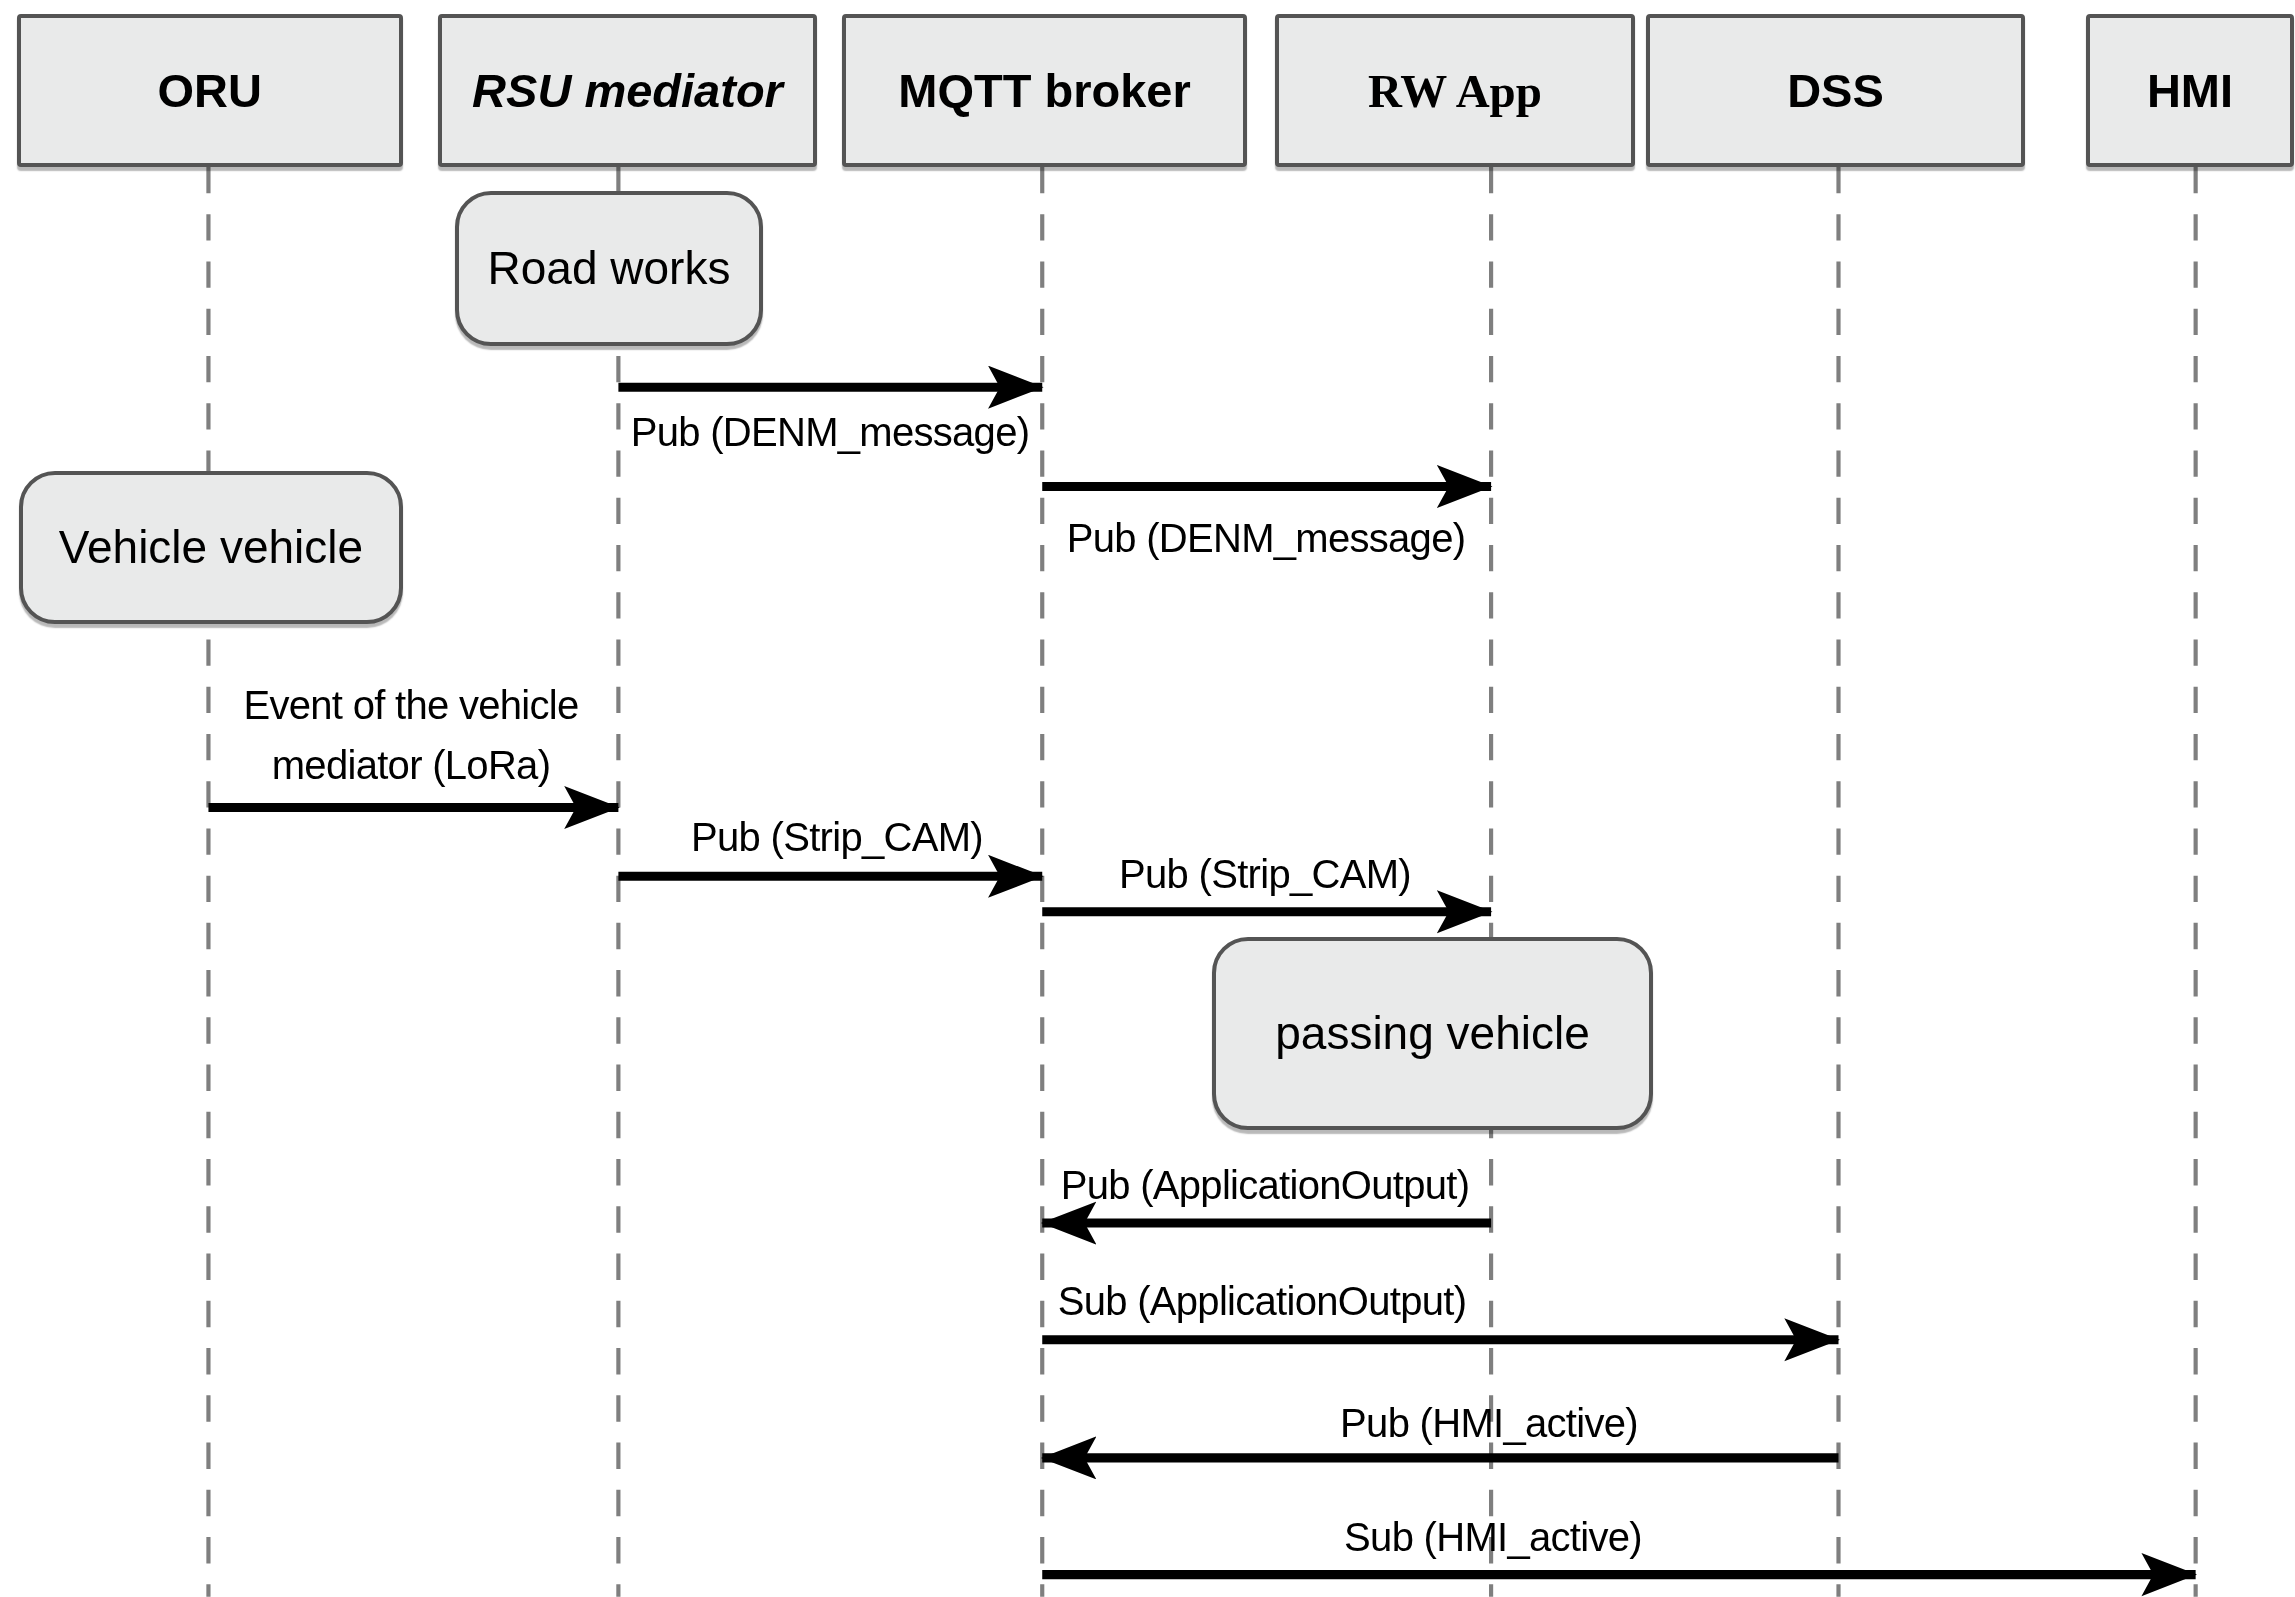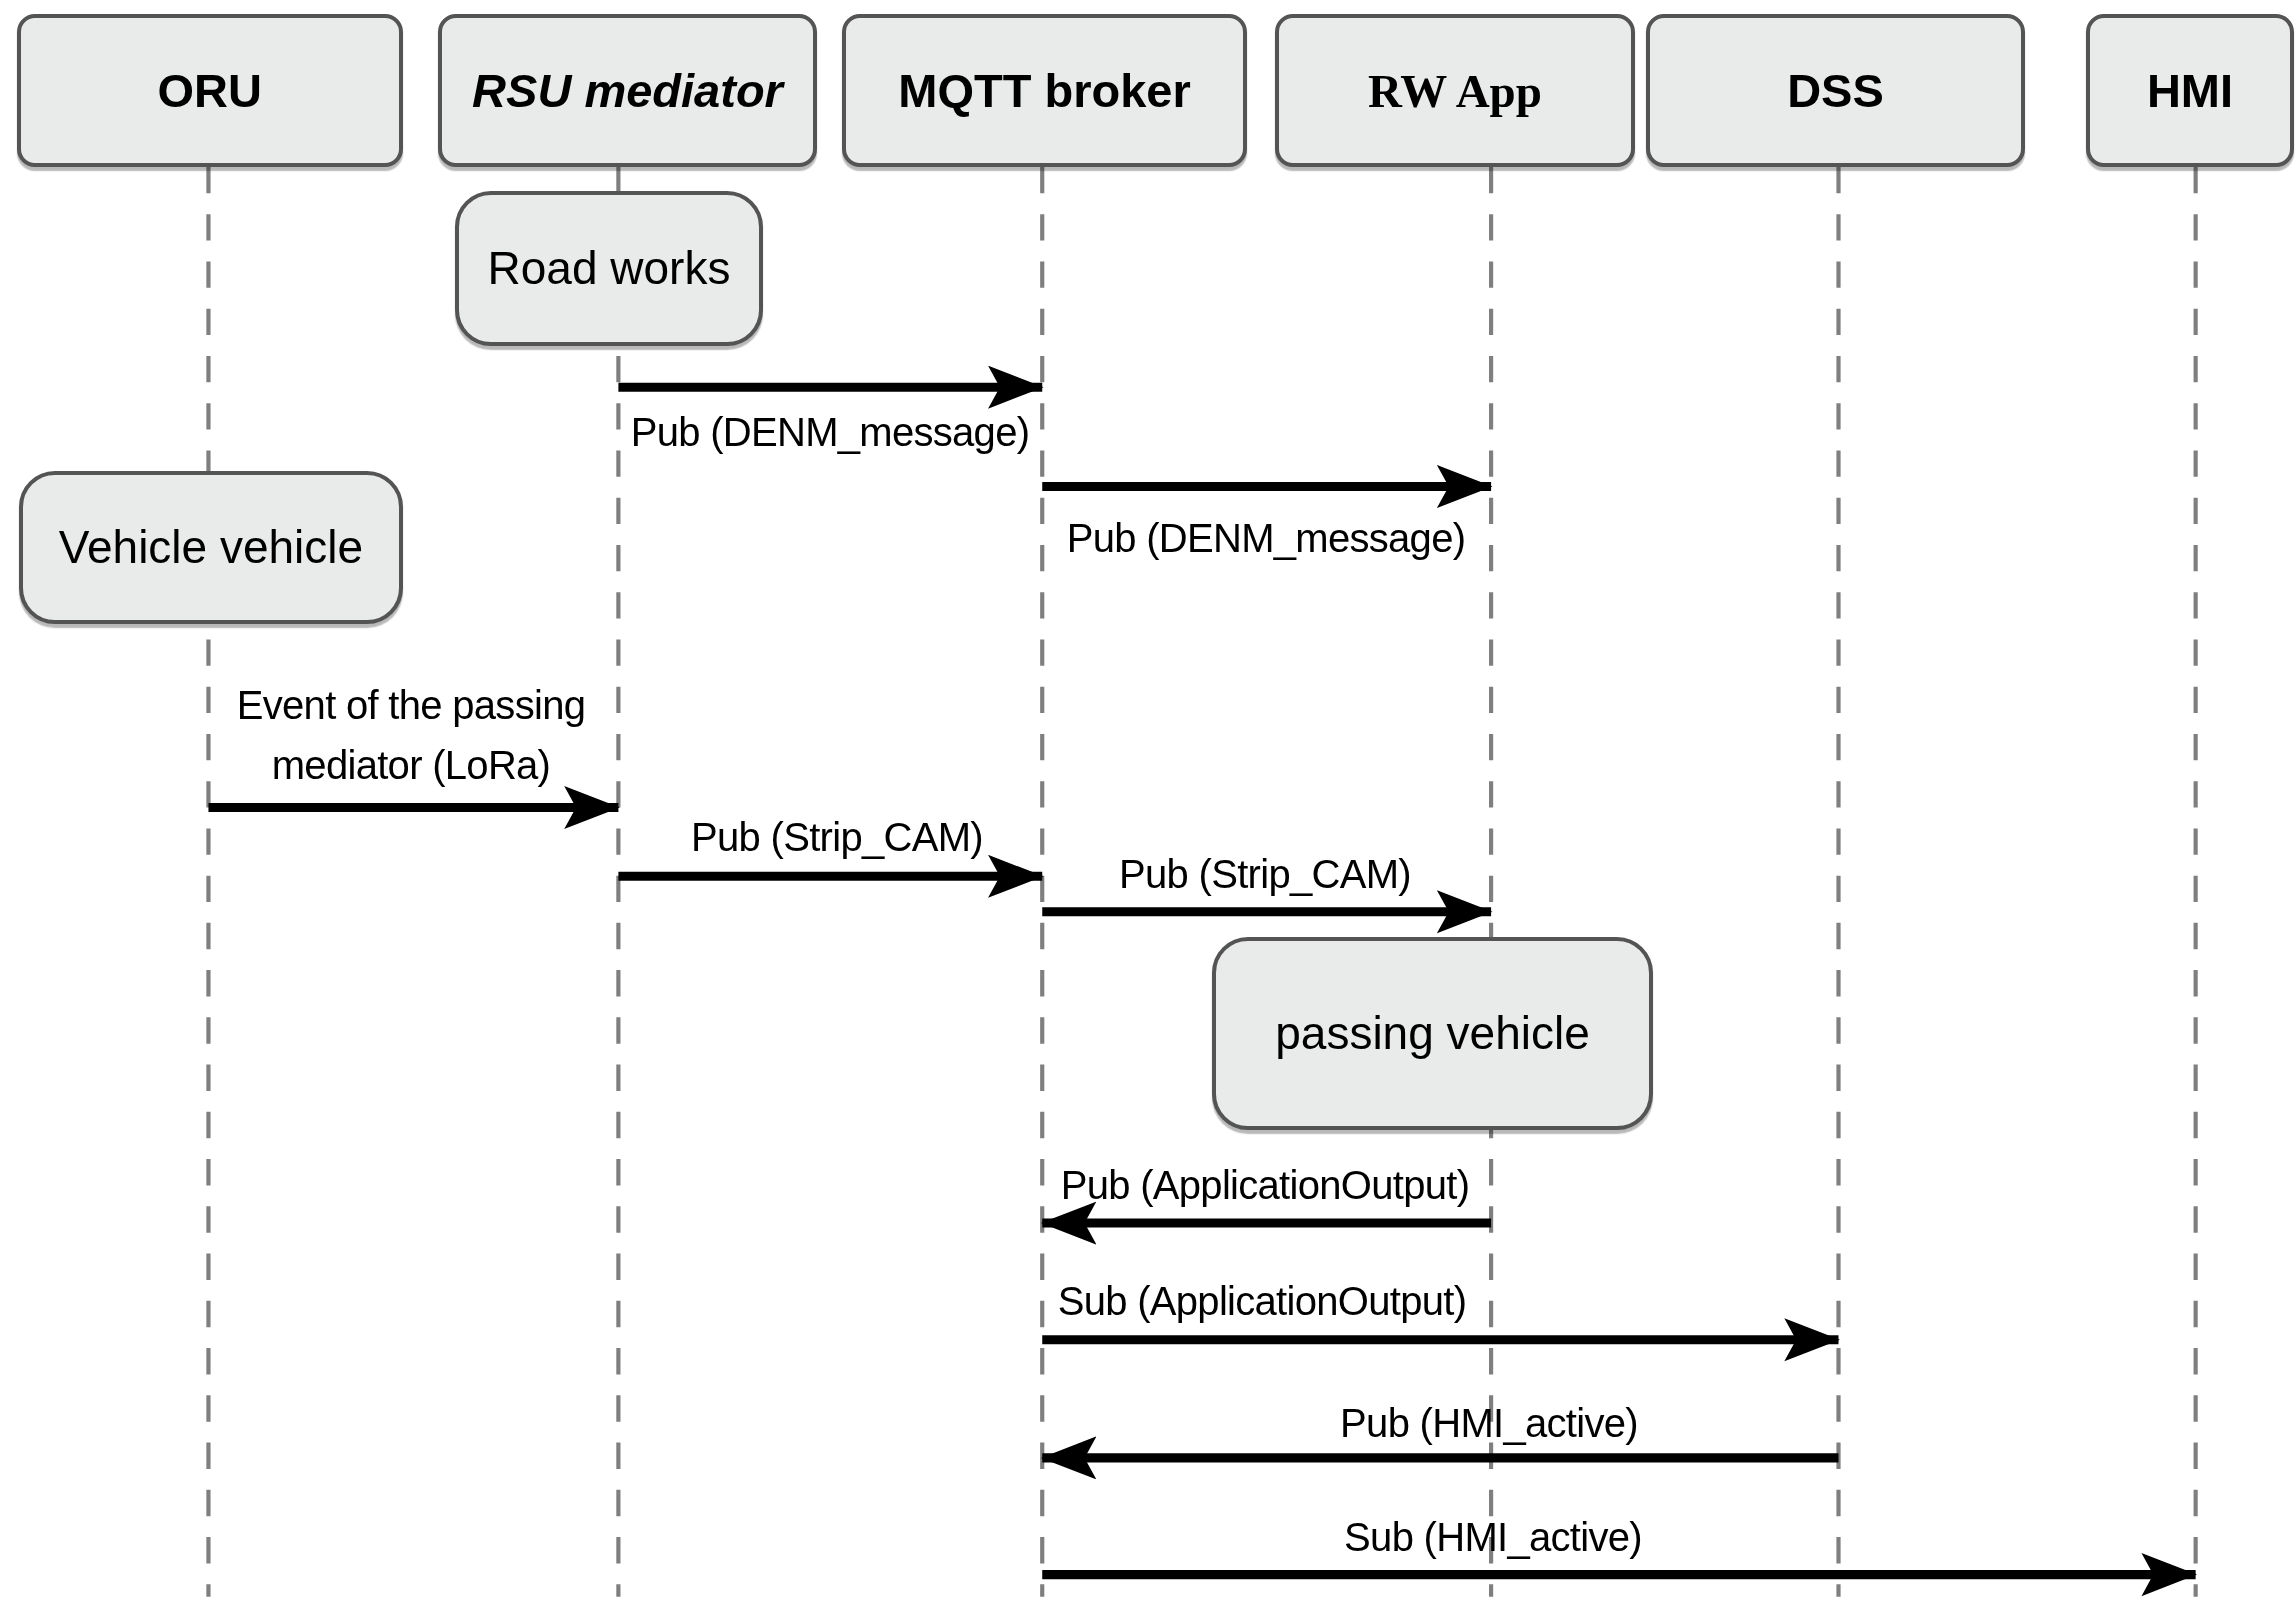--- a/index.html
+++ b/index.html
@@ -31,21 +31,21 @@
   .arrow-line {
     stroke: #000000;
     stroke-width: 13;
     fill: none;
   }
   .actor-box {
     position: absolute;
     box-sizing: border-box;
     background: #e9eaea;
     border: 4.9px solid #545454;
-    border-radius: 18px;
+    border-radius: 4px;
     display: flex;
     align-items: center;
     justify-content: center;
     font-weight: bold;
     font-size: 47px;
     letter-spacing: 0px;
     box-shadow: 0 3.5px 1.4px rgba(0,0,0,0.28);
   }
   .note-box {
     position: absolute;
@@ -136,21 +136,21 @@
       </div>
     </div>
   <div id="labels-layer">
       <div class="msg-label" style="left: 830px; top: 432px;">
         <div>Pub (DENM_message)</div>
       </div>
       <div class="msg-label" style="left: 1266px; top: 538px;">
         <div>Pub (DENM_message)</div>
       </div>
       <div class="msg-label" style="left: 411px; top: 735px;">
-        <div>Event of the passing</div>
+        <div>Event of the vehicle</div>
         <div>mediator (LoRa)</div>
       </div>
       <div class="msg-label" style="left: 837px; top: 837px;">
         <div>Pub (Strip_CAM)</div>
       </div>
       <div class="msg-label" style="left: 1265px; top: 874px;">
         <div>Pub (Strip_CAM)</div>
       </div>
       <div class="msg-label" style="left: 1265px; top: 1185px;">
         <div>Pub (ApplicationOutput)</div>

